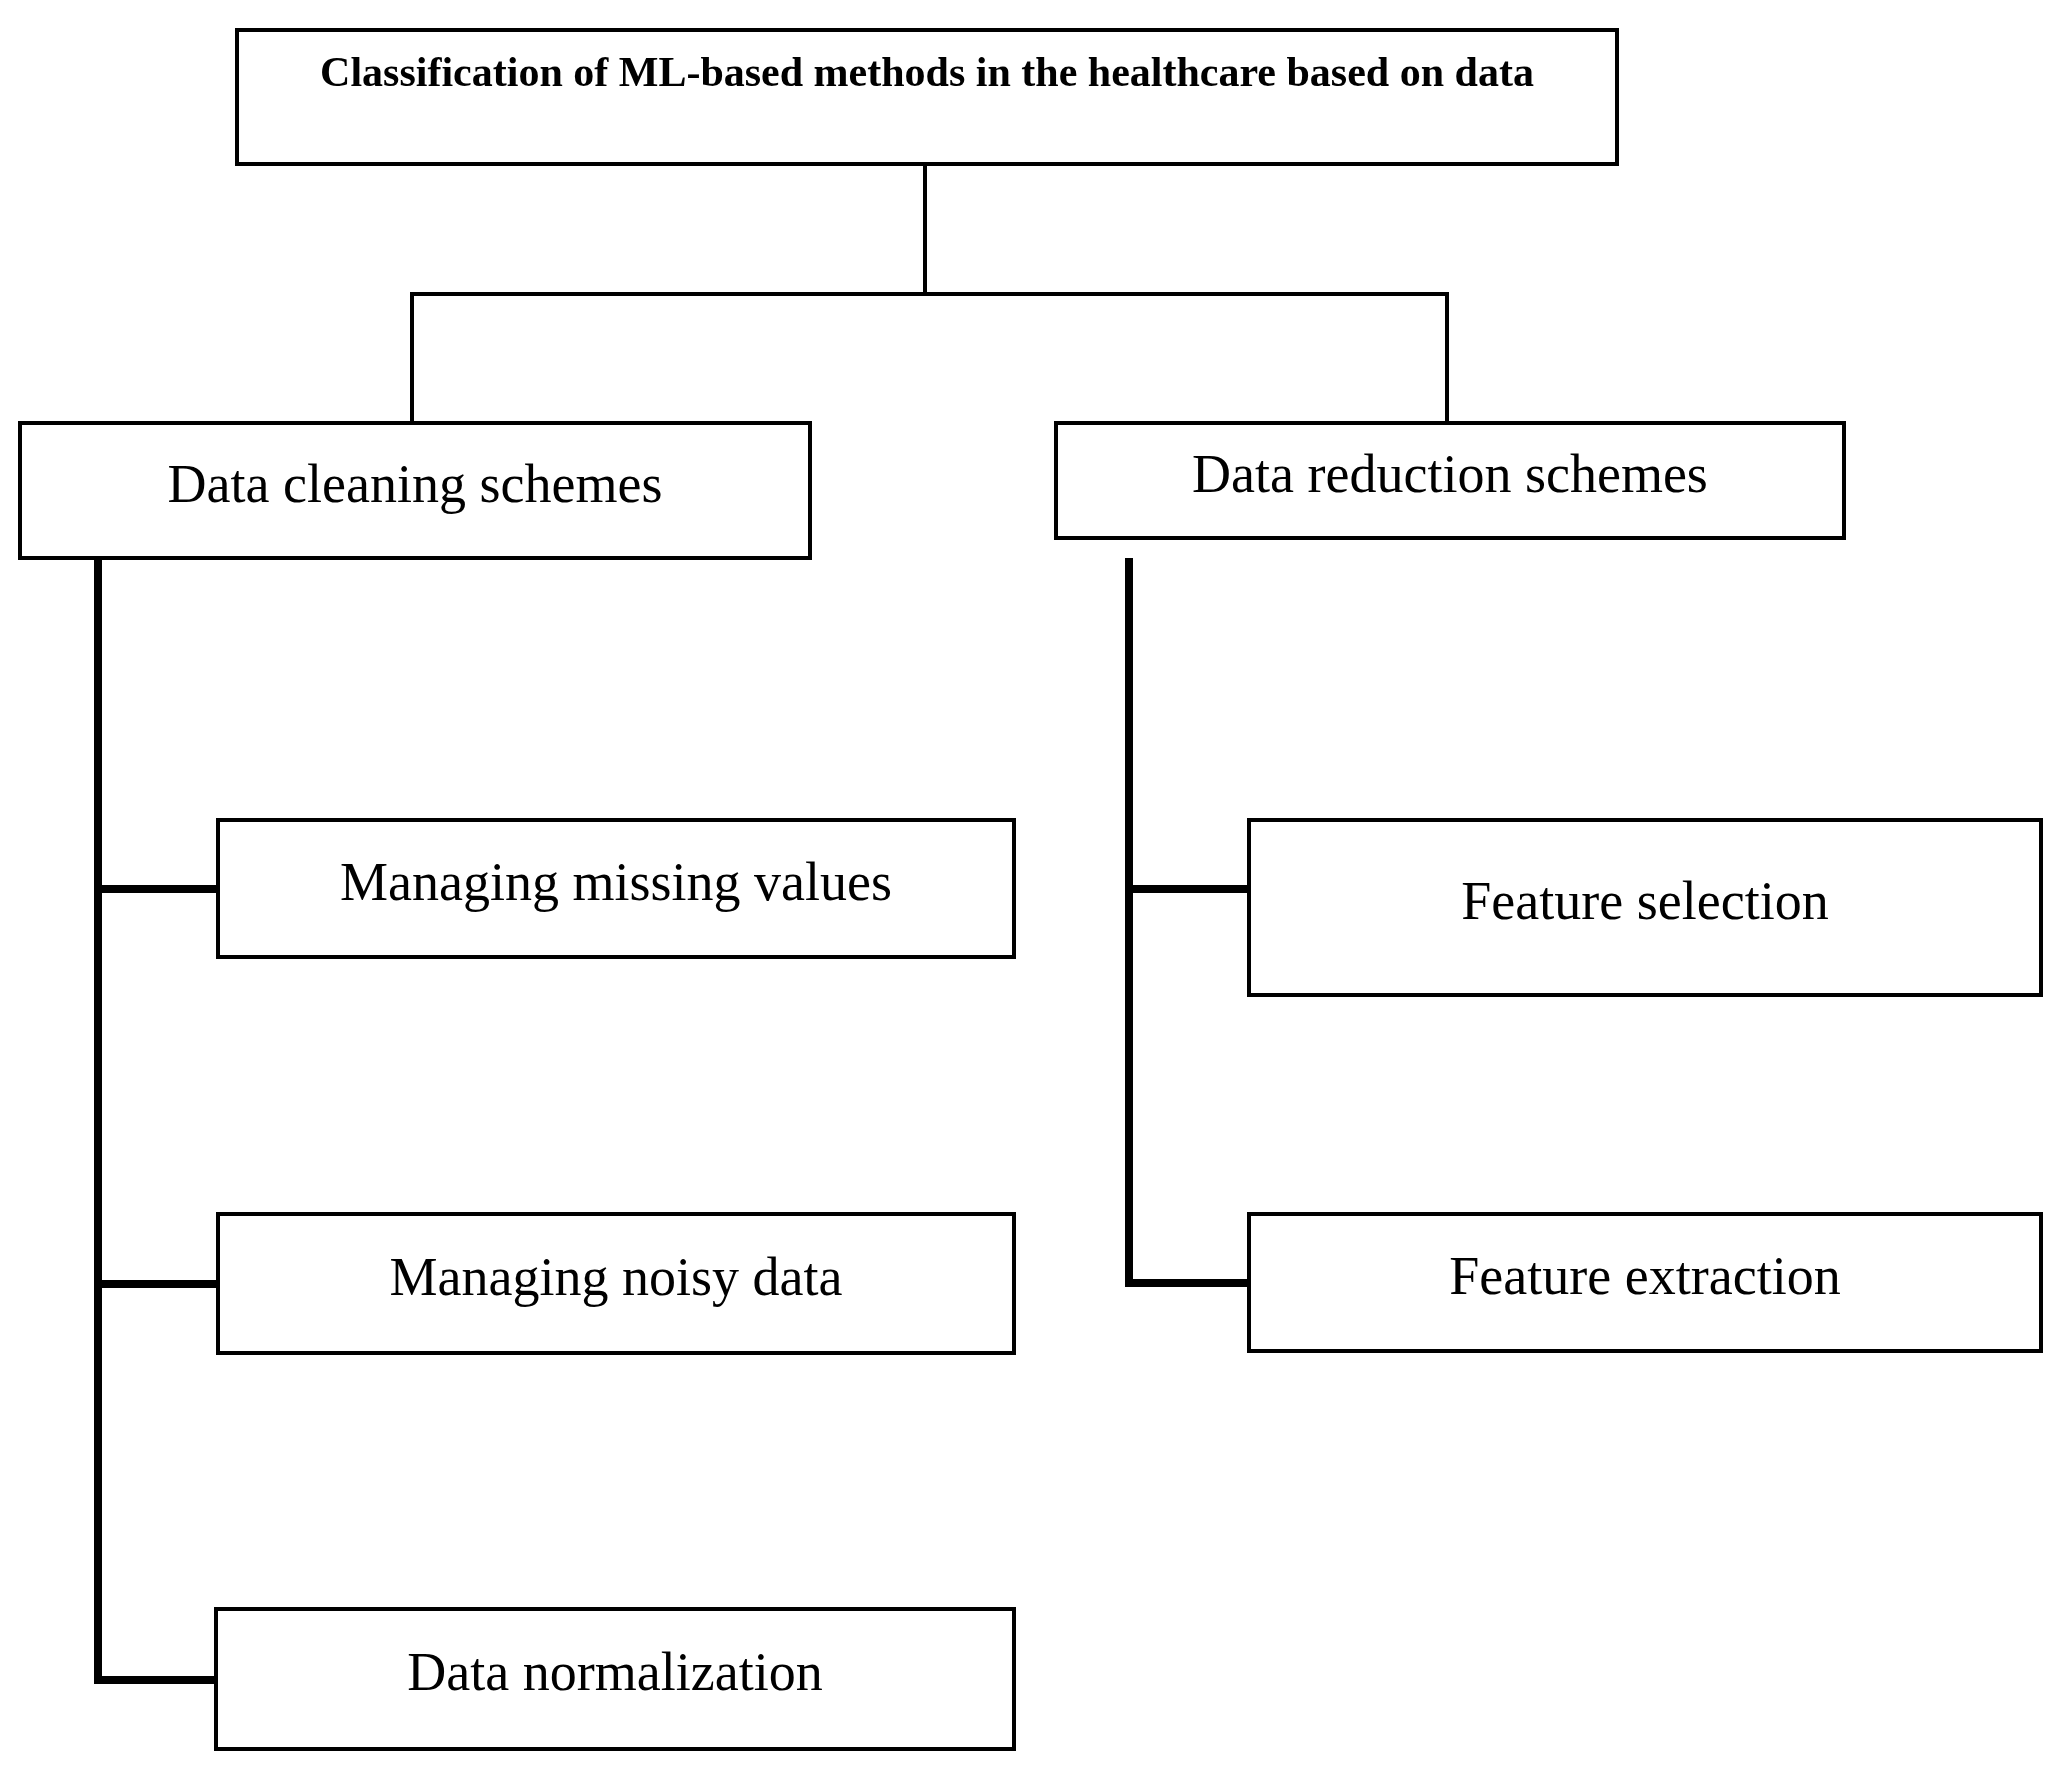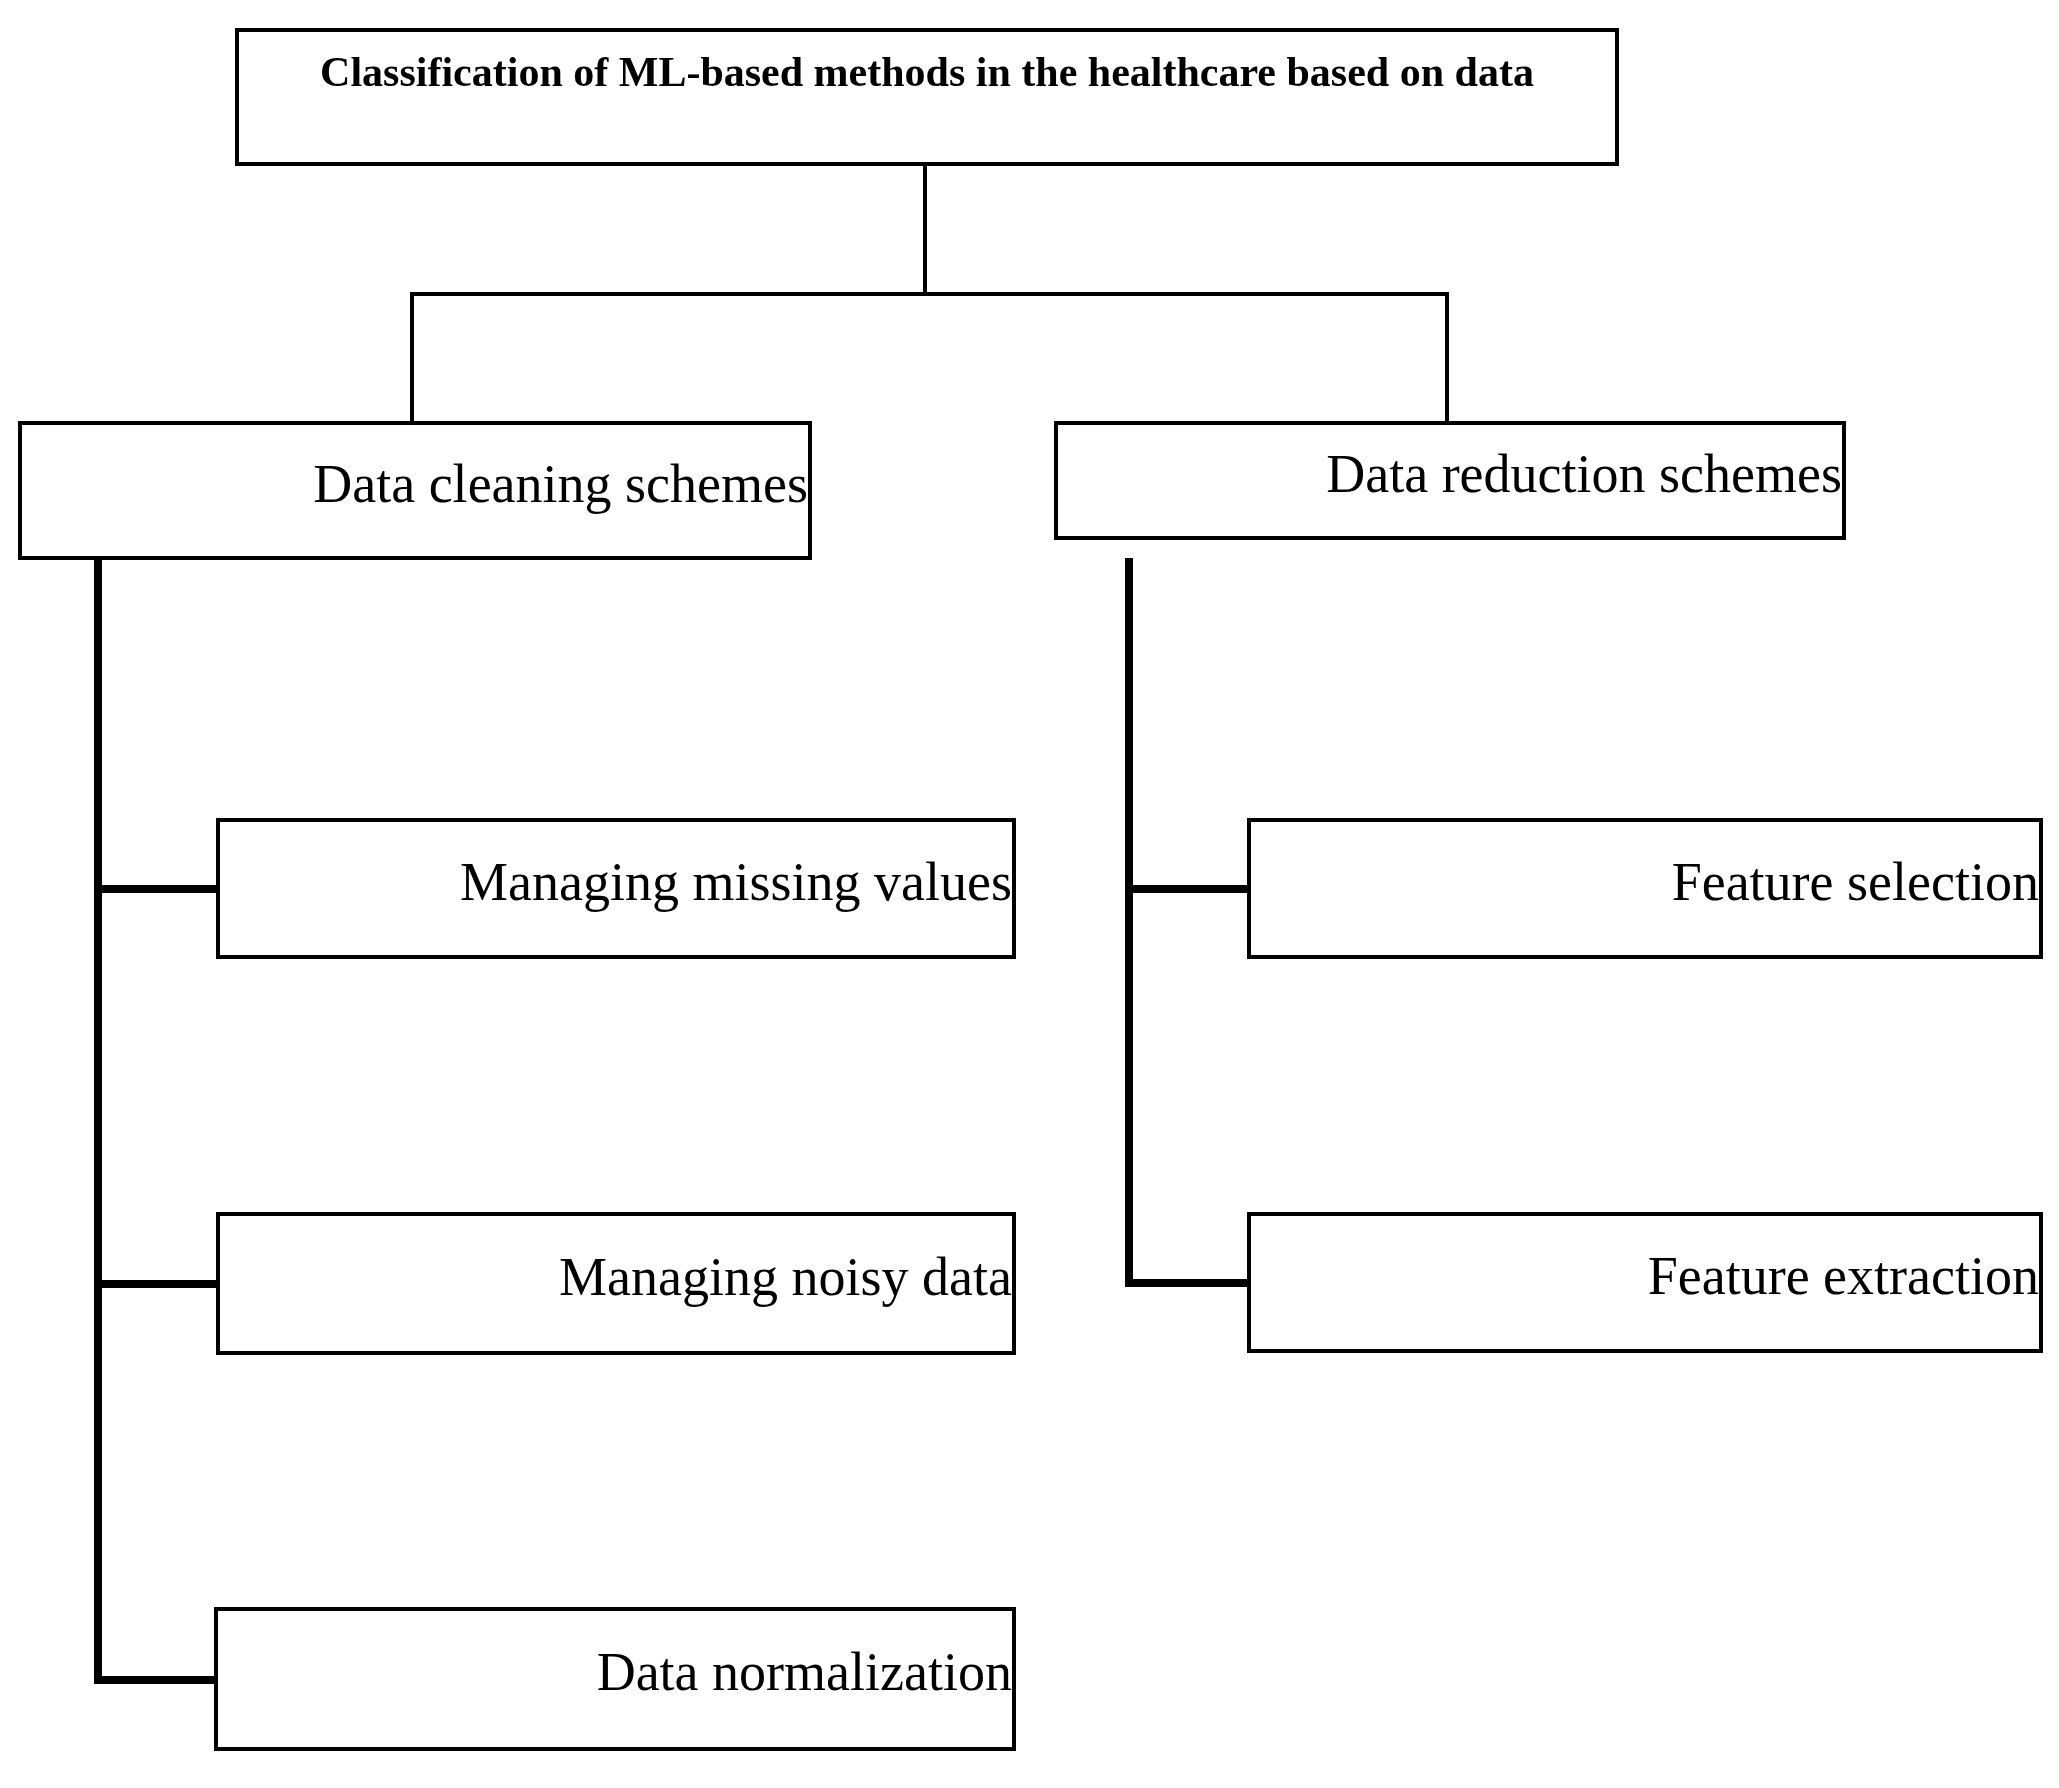--- a/index.html
+++ b/index.html
@@ -31,29 +31,28 @@
     flex-direction: column;
     justify-content: flex-start;
     padding-top: 12px;
     font-weight: bold;
     font-size: 42px;
     line-height: 57px;
   }
   .node {
     font-size: 54px;
     padding-bottom: 14px; 
-    justify-content: flex-end;
   }
   .box-cleaning  { left: 18px;   top: 421px; width: 794px; height: 139px; }
   .box-reduction { left: 1054px; top: 421px; width: 792px; height: 119px; }
 
   .leaf-l1 { left: 216px;  top: 818px;  width: 800px; height: 141px; }
   .leaf-l2 { left: 216px;  top: 1212px; width: 800px; height: 143px; font-family: Liberation Serif, serif; }
   .leaf-l3 { left: 214px;  top: 1607px; width: 802px; height: 144px; }
-  .leaf-r1 { left: 1247px; top: 818px;  width: 796px; height: 141px; }
+  .leaf-r1 { left: 1247px; top: 818px;  width: 796px; height: 179px; }
   .leaf-r2 { left: 1247px; top: 1212px; width: 796px; height: 141px; }
 
   .line {
     position: absolute;
     background: #000000;
   }
   
   .root-v  { left: 923px;  top: 164px; width: 4px;    height: 129px; }
   .rail-h  { left: 410px;  top: 292px; width: 1039px; height: 4px;   }
   .left-v  { left: 410px;  top: 292px; width: 4px;    height: 131px; }

